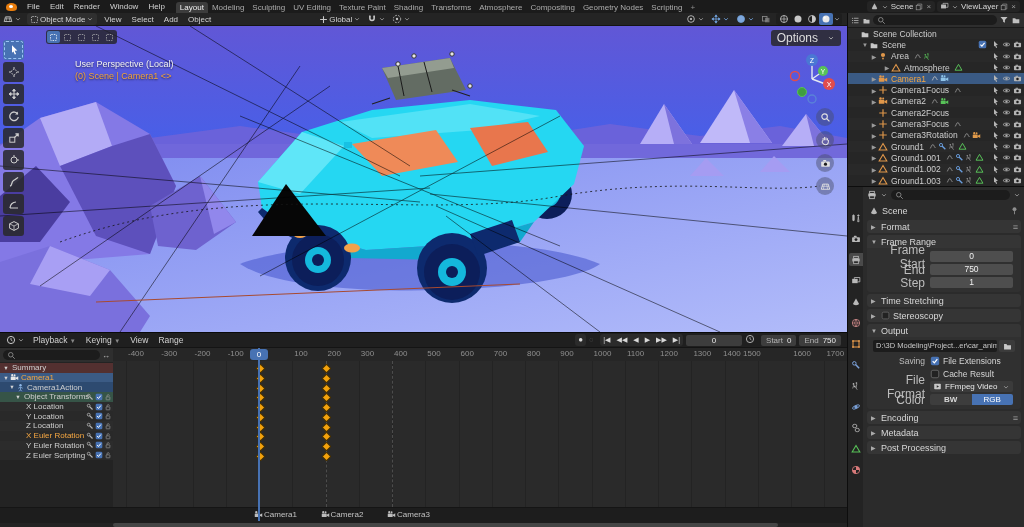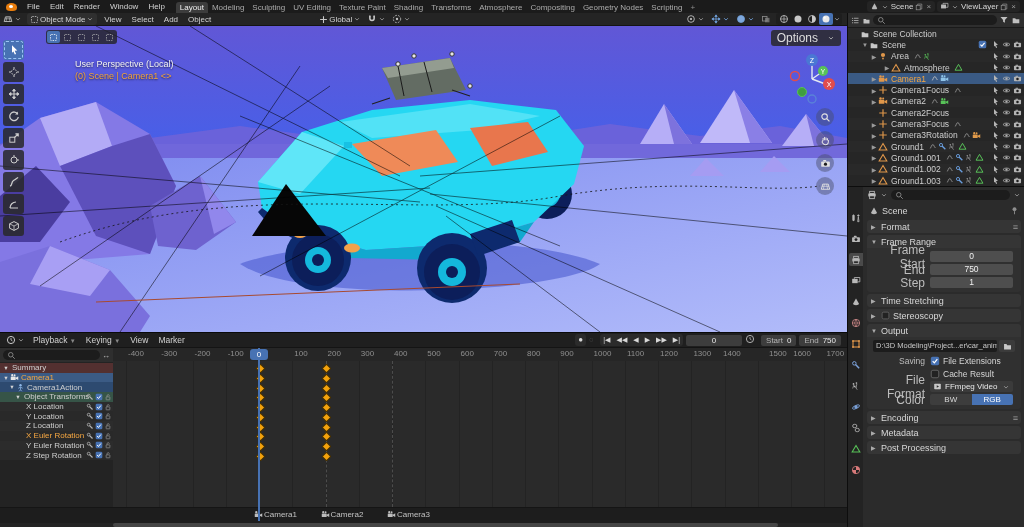--- a/index.html
+++ b/index.html
@@ -74,21 +74,21 @@
   .drop{flex:1;margin-right:8px;height:11px;background:#3b3b3b;border-radius:2px;display:flex;align-items:center;gap:3px;padding:0 3px;color:#e8e8e8;font-size:8px;}
   .drop .cv{margin-left:auto;}
   .pathrow{display:flex;align-items:center;gap:2px;padding:1px 6px 2px;}
   .pathfield{flex:1;height:12px;background:#1c1c1c;border-radius:2px;color:#c8c8c8;font-size:7.5px;line-height:12px;padding:0 3px;overflow:hidden;white-space:nowrap;}
   .folderbtn{width:16px;height:12px;background:#3b3b3b;border-radius:2px;display:flex;align-items:center;justify-content:center;}
   .chkrow{height:13px;display:flex;align-items:center;}
   .chkrow .lbl{width:58px;text-align:right;padding-right:5px;color:#bdbdbd;flex:none;font-size:8.5px;}
   .chklab{margin-left:3px;color:#d5d5d5;font-size:8.5px;}
   .two{flex:1;margin-right:8px;display:flex;height:11px;}
   .two .opt{flex:1;background:#3d3d3d;text-align:center;line-height:11px;color:#d8d8d8;font-size:8px;}
-  .two .opt:first-child{border-radius:2px 0 0 2px;}
+  .two .opt:first-child{border-radius:2px 0 0 2px;font-weight:bold;}
   .two .opt:last-child{border-radius:0 2px 2px 0;}
   .two .opt.on{background:#4772b3;color:#fff;}
   
   #timeline{position:absolute;left:0;top:332px;width:847px;height:195px;background:#232323;border-top:1px solid #0a0a0a;box-sizing:border-box;}
   #tl-head{height:14px;background:#1f1f1f;display:flex;align-items:center;border-bottom:1px solid #141414;}
   #tl-head .tbm{font-size:8.5px;}
   .pb-group{display:flex;align-items:center;background:#2b2b2b;border-radius:3px;margin-left:4px;}
   .pbtn{padding:0 3px;font-size:7px;color:#d8d8d8;height:12px;line-height:12px;}
   .tl-field{display:flex;align-items:center;background:#3d3d3d;border-radius:2px;height:11px;padding:0 5px;margin-left:3px;color:#e8e8e8;font-size:8px;gap:4px;}
   .tl-field .fl{color:#b5b5b5;}
@@ -1375,21 +1375,21 @@
           <span id="ic-chev16">
             <svg width="8" height="8" viewBox="0 0 12 12">
               <path d="M3.2 4.8 6 7.6 8.8 4.8" fill="none" stroke="#9a9a9a" stroke-width="1.3"></path>
             </svg>
           </span>
         </span>
       <div id="tl-menus" class="fx">
           <span class="tbm">Playback <span style="font-size:6px;color:#888">▼</span></span>
           <span class="tbm">Keying <span style="font-size:6px;color:#888">▼</span></span>
           <span class="tbm">View</span>
-          <span class="tbm">Marker</span>
+          <span class="tbm">Range</span>
         </div>
       <div class="fx" style="margin-left:auto;padding-right:6px">
         <span class="pbtn" style="background:#2b2b2b;border-radius:3px;font-size:8px">●</span>
         <span class="pbtn" style="color:#777">◌</span>
         <span class="pb-group" id="pb-group">
             <span class="pbtn">|◀</span>
             <span class="pbtn">◀◀</span>
             <span class="pbtn">◀</span>
             <span class="pbtn">▶</span>
             <span class="pbtn">▶▶</span>
@@ -1428,21 +1428,21 @@
           <span class="rnum" style="left:314.3px">500</span>
           <span class="rnum" style="left:347.6px">600</span>
           <span class="rnum" style="left:380.8px">700</span>
           <span class="rnum" style="left:414.1px">800</span>
           <span class="rnum" style="left:447.3px">900</span>
           <span class="rnum" style="left:480.6px">1000</span>
           <span class="rnum" style="left:513.9px">1100</span>
           <span class="rnum" style="left:547.1px">1200</span>
           <span class="rnum" style="left:580.4px">1300</span>
           <span class="rnum" style="left:610px">1400</span>
-          <span class="rnum" style="left:656px">1500</span>
+          <span class="rnum" style="left:630px">1500</span>
           <span class="rnum" style="left:680.2px">1600</span>
           <span class="rnum" style="left:713.4px">1700</span>
         </div>
       <div id="tl-grid">
           <div class="gline" style="left:13.0px"></div>
           <div class="gline" style="left:46.2px"></div>
           <div class="gline" style="left:79.5px"></div>
           <div class="gline" style="left:112.7px"></div>
           <div class="gline" style="left:146.0px"></div>
           <div class="gline" style="left:179.3px"></div>
@@ -1652,21 +1652,21 @@
               </span>
     <span>
                 <svg width="8" height="8" viewBox="0 0 12 12">
                   <rect x="3.2" y="5.8" width="5.6" height="4.4" rx=".6" fill="none" stroke="#9a9a9a"></rect>
                   <path d="M4.6 5.8V4.2a1.7 1.7 0 0 1 3.4 0" fill="none" stroke="#9a9a9a"></path>
                 </svg>
               </span>
             </span>
           </div>
           <div class="ch fcurve" style="padding-left:24px">
-    <span class="nm" style="margin-left:2px">Z Step Rotation</span>
+    <span class="nm" style="margin-left:2px">Z Euler Scripting</span>
             <span class="ch-right">
     <span>
                 <svg width="8" height="8" viewBox="0 0 12 12">
                   <circle cx="4" cy="4" r="2.1" fill="none" stroke="#b5b5b5" stroke-width="1.2"></circle>
                   <path d="M5.4 5.4 9.8 9.8" stroke="#b5b5b5" stroke-width="1.8"></path>
                 </svg>
               </span>
     <span>
                 <svg width="8" height="8" viewBox="0 0 12 12">
                   <rect x="1" y="1" width="10" height="10" rx="2" fill="#4772b3"></rect>

